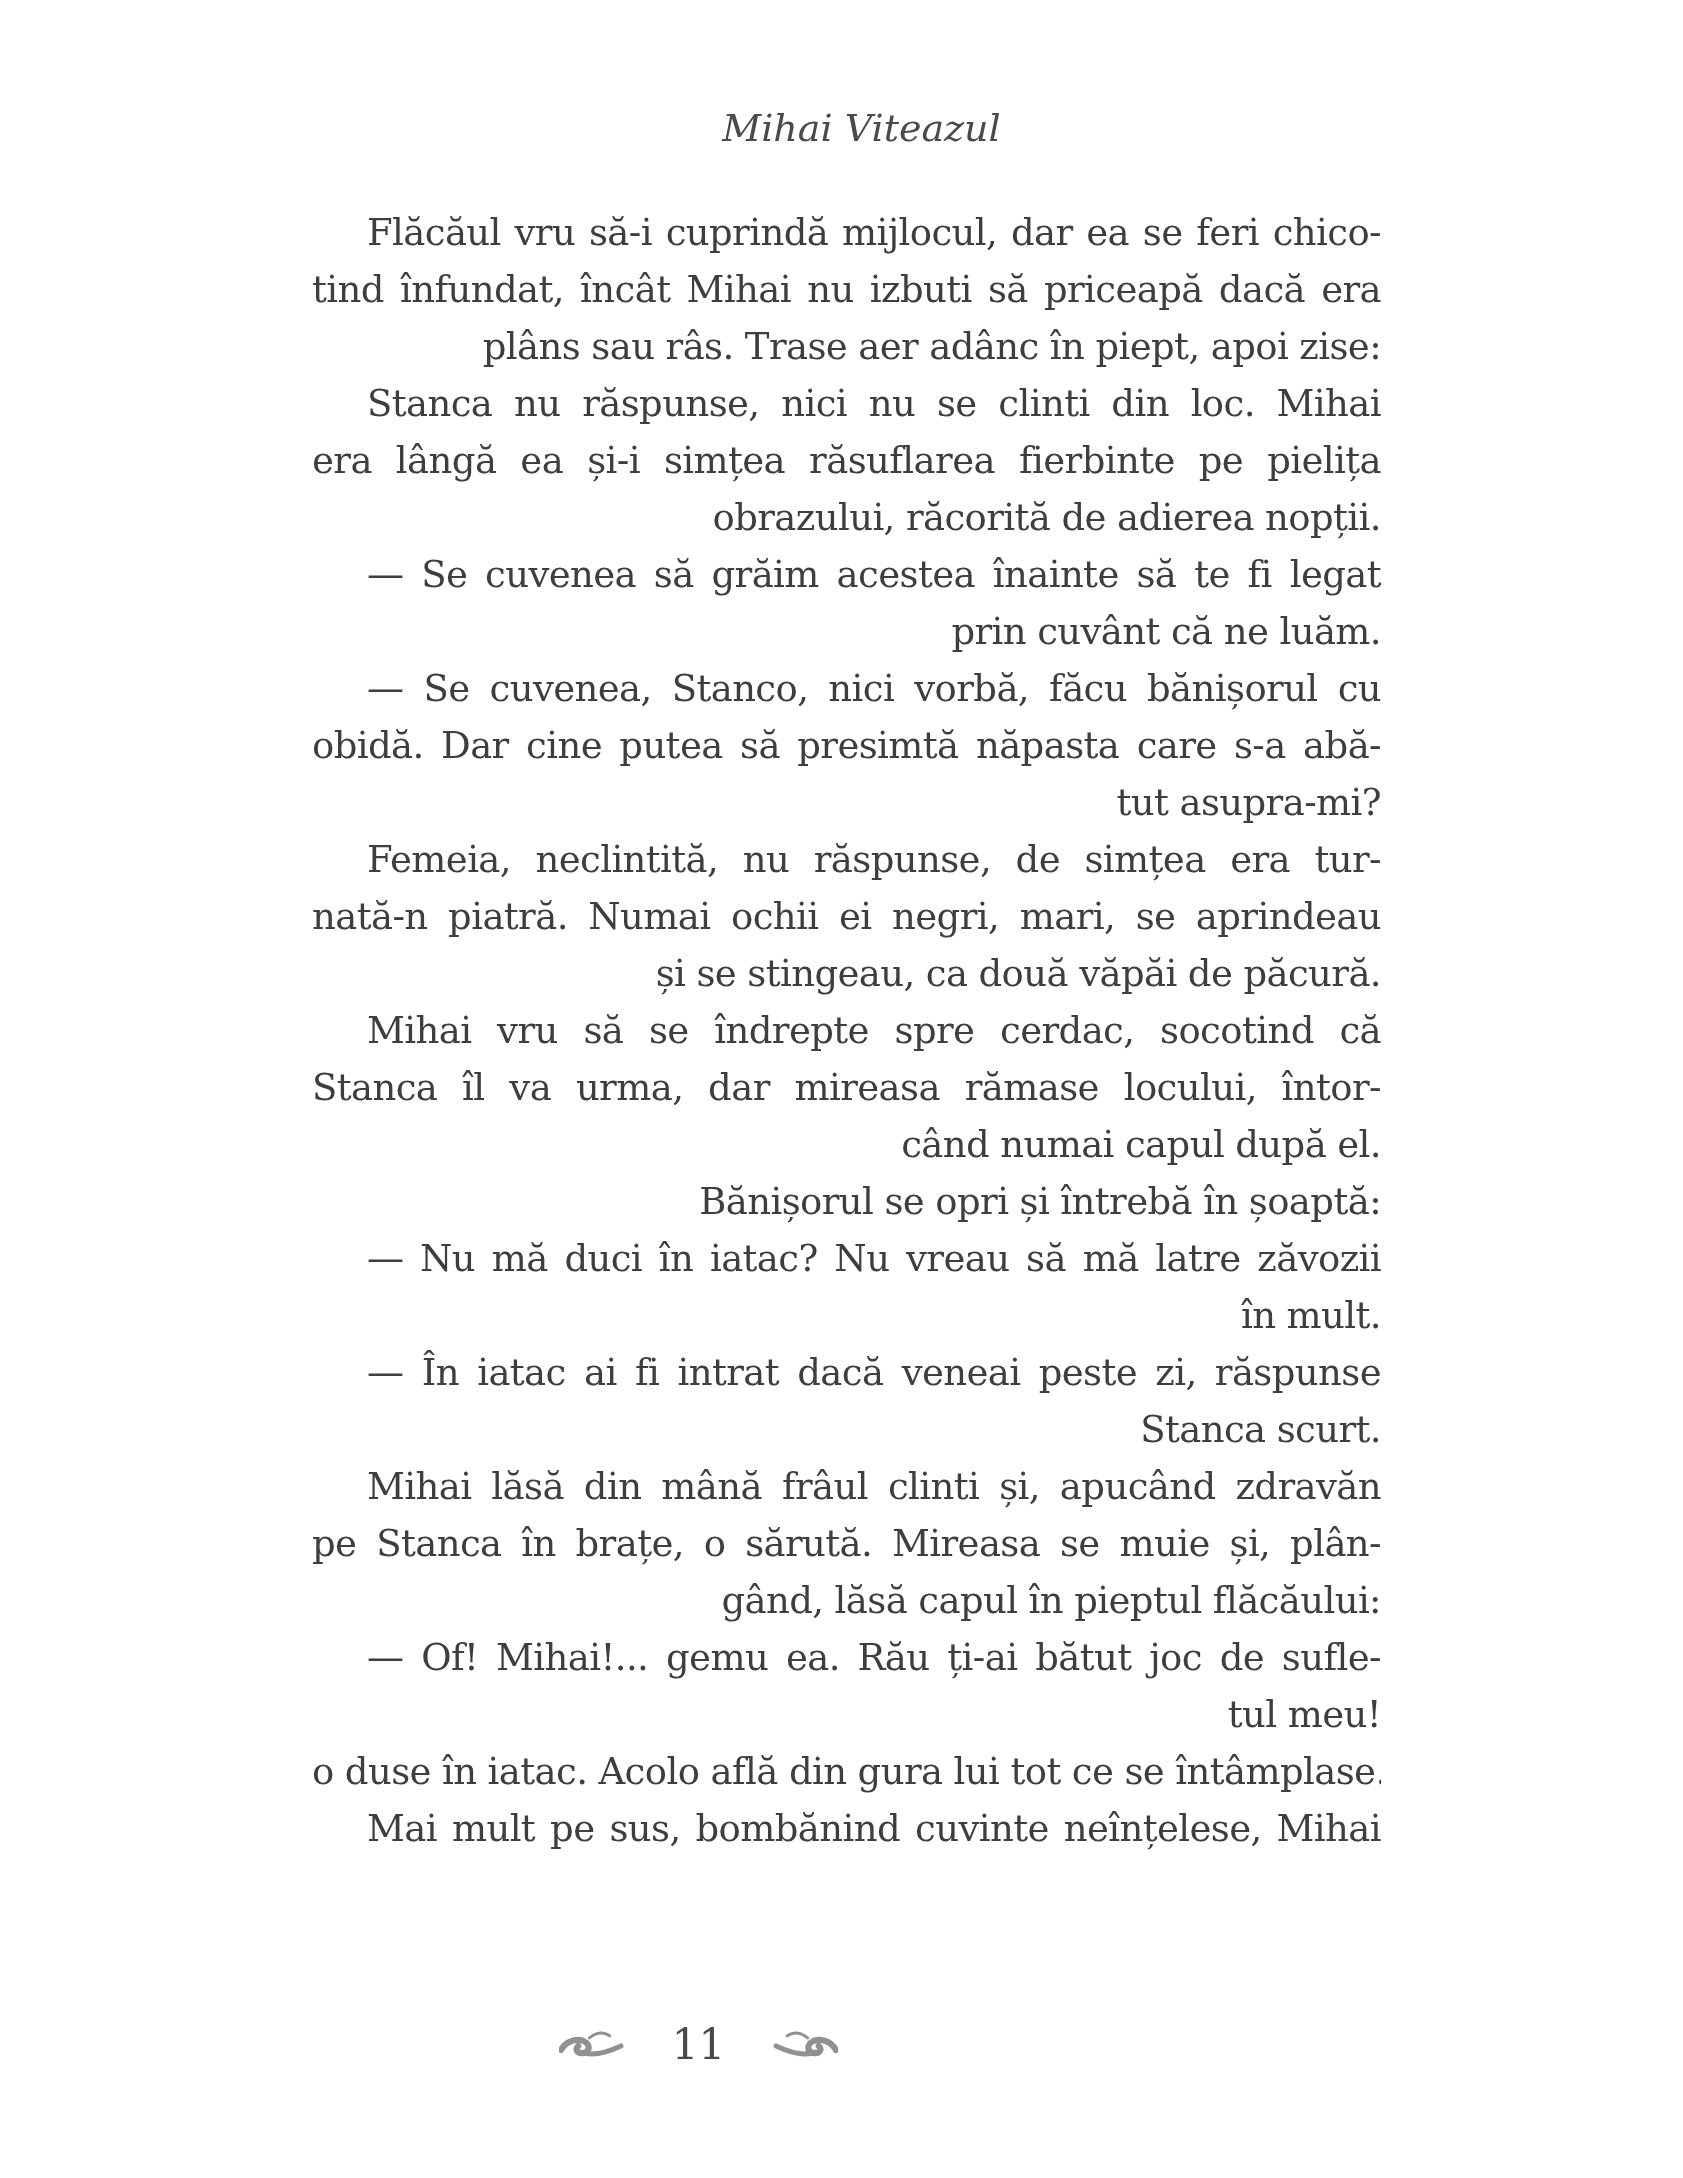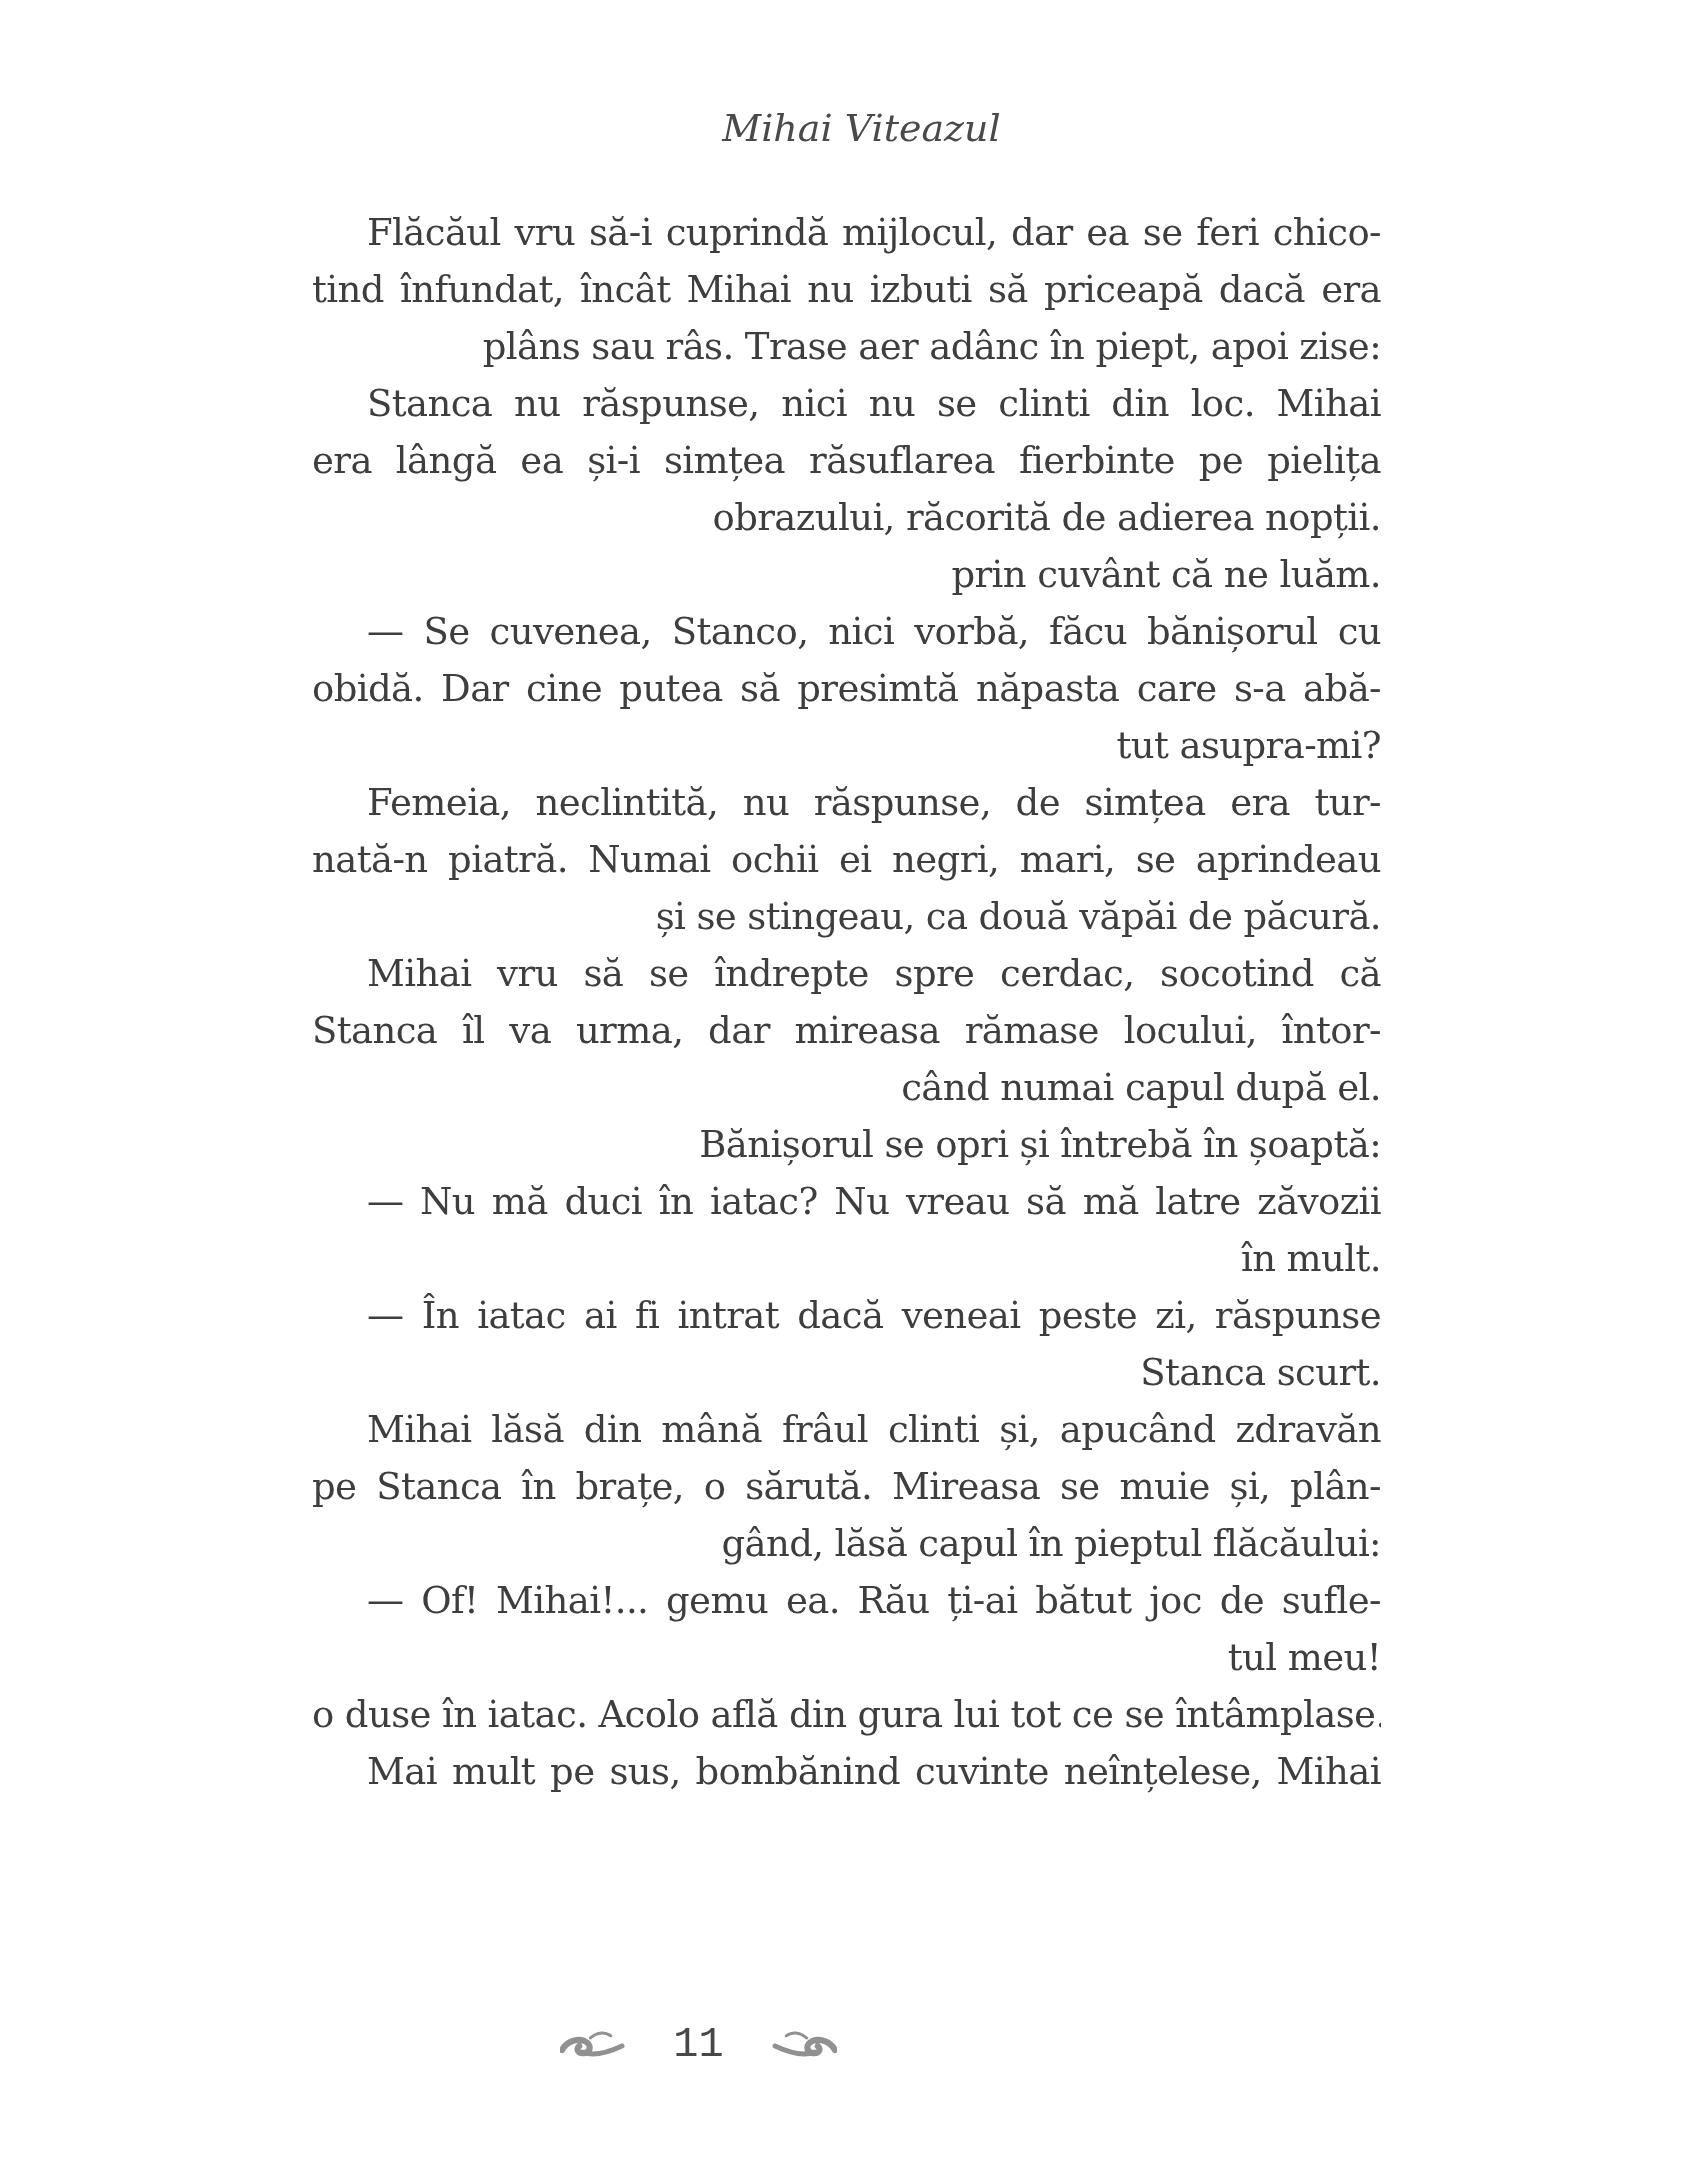--- a/index.html
+++ b/index.html
@@ -54,21 +54,20 @@
   .page-footer {
     position: absolute;
     top: 2020px;
     left: 0;
     width: 1397px;
     height: 50px;
     display: flex;
     justify-content: center;
     align-items: center;
     gap: 48px;
-    font-family: Liberation Mono, monospace;
   }
   .page-number {
     font-size: 42px;
     color: #48484a;
     line-height: 50px;
   }
   .ornament {
     width: 65px;
     height: 34px;
     display: block;
@@ -87,20 +86,21 @@
       <div class="text-line indent just">Flăcăul vru să-i cuprindă mijlocul, dar ea se feri chico-</div>
       <div class="text-line just">tind înfundat, încât Mihai nu izbuti să priceapă dacă era</div>
       <div class="text-line end">plâns sau râs. Trase aer adânc în piept, apoi zise:</div>
     </div>
     <div>
       <div class="text-line indent just">Stanca nu răspunse, nici nu se clinti din loc. Mihai</div>
       <div class="text-line just">era lângă ea și-i simțea răsuflarea fierbinte pe pielița</div>
       <div class="text-line end">obrazului, răcorită de adierea nopții.</div>
     </div>
     <div>
+      <div class="text-line indent just">— Se cuvenea să grăim acestea înainte să te fi legat</div>
       <div class="text-line end">prin cuvânt că ne luăm.</div>
     </div>
     <div>
       <div class="text-line indent just">— Se cuvenea, Stanco, nici vorbă, făcu bănișorul cu</div>
       <div class="text-line just">obidă. Dar cine putea să presimtă năpasta care s-a abă-</div>
       <div class="text-line end">tut asupra-mi?</div>
     </div>
     <div>
       <div class="text-line indent just">Femeia, neclintită, nu răspunse, de simțea era tur-</div>
       <div class="text-line just">nată-n piatră. Numai ochii ei negri, mari, se aprindeau</div>

